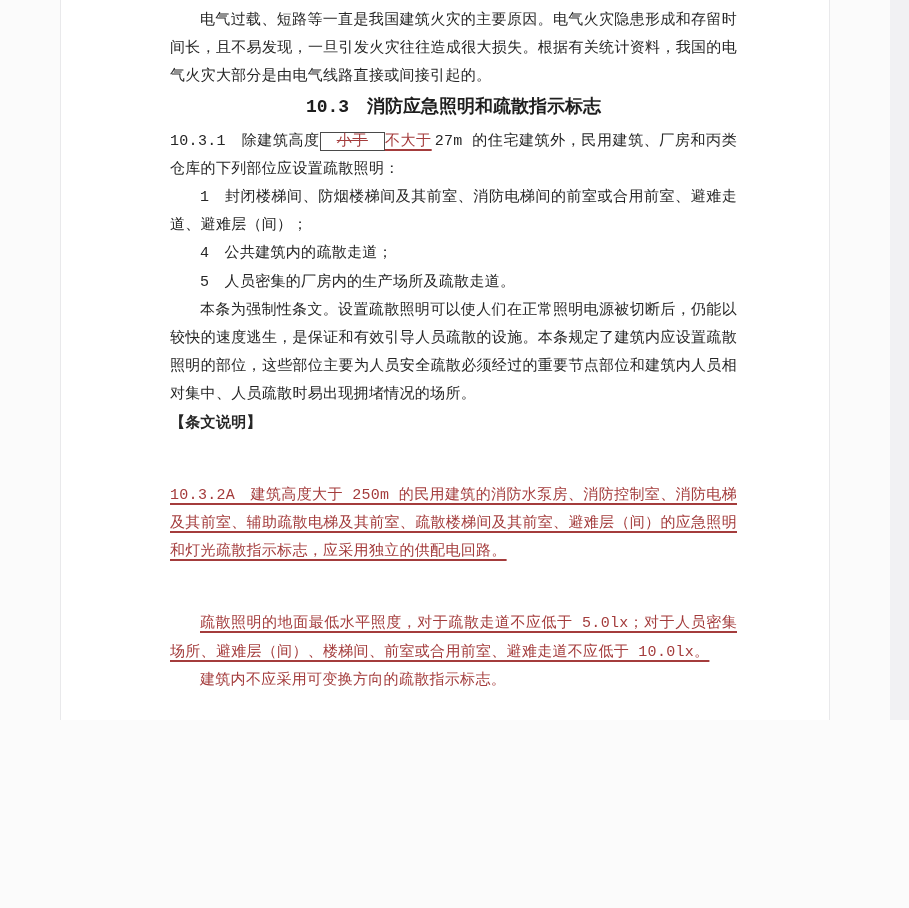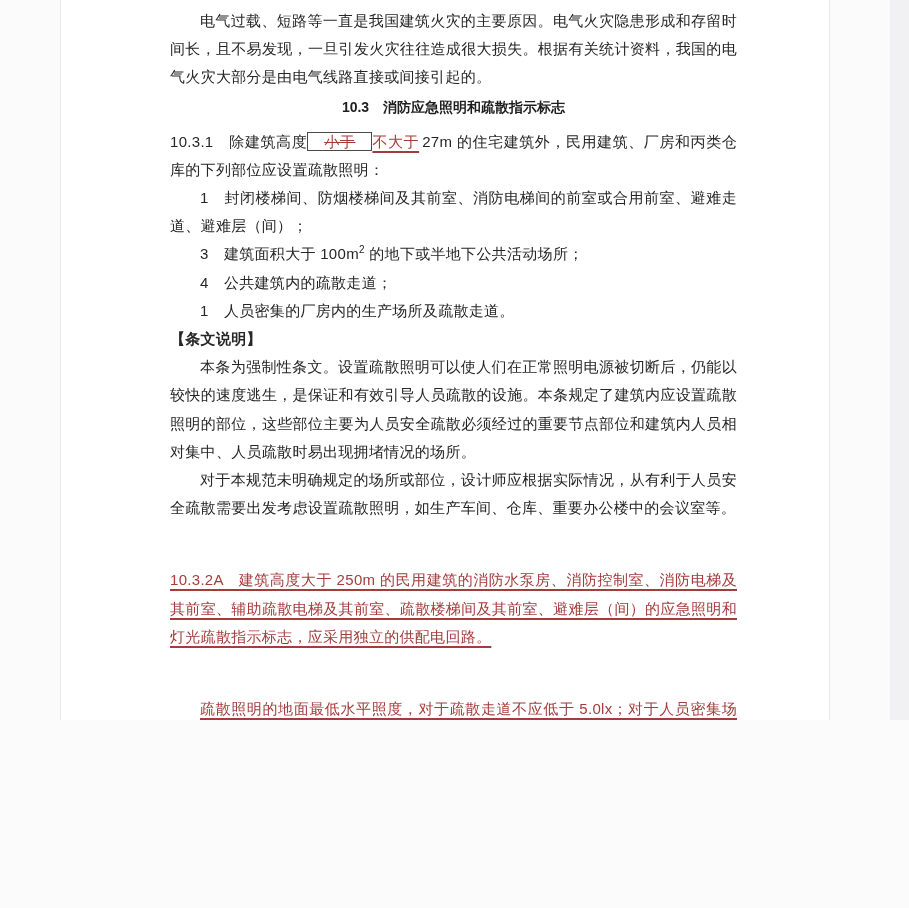--- a/index.html
+++ b/index.html
@@ -9,21 +9,21 @@
     --scrollbar-track:#f1f1f3;
     --page-edge-line:#e9e9eb;
   }
   html,body{margin:0;padding:0;}
   body{background:#fbfbfb;}
   .canvas{
     position:relative;
     width:909px;height:720px;
     overflow:hidden;
     background:#fbfbfb;
-    font-family:Liberation Sans, sans-serif;
+    font-family:Liberation Mono, monospace;
   }
   .page{
     position:absolute;left:60px;top:0;
     width:770px;height:908px;
     box-sizing:border-box;
     background:#ffffff;
     border-left:1px solid var(--page-edge-line);
     border-right:1px solid var(--page-edge-line);
   }
   .content{
@@ -35,21 +35,21 @@
   .body{
     margin:0;
     font-size:15px;
     line-height:28.2px;
     text-align:justify;
     letter-spacing:0.3px;
   }
   .indent{text-indent:2em;}
   .section-heading{
     margin:0 0 6px 0;
-    font-size:14px;
+    font-size:18px;
     line-height:30px;
     font-weight:bold;
     text-align:center;
     color:#1e1e1e;
   }
   .explanation-label{font-weight:bold;}
   .red{color:var(--revision-red);}
   .red-underline{
     text-decoration:underline;
     text-decoration-thickness:1.5px;
@@ -90,28 +90,26 @@
   <div class="page">
     <div class="content">
 
       <p class="body indent">电气过载、短路等一直是我国建筑火灾的主要原因。电气火灾隐患形成和存留时间长，且不易发现，一旦引发火灾往往造成很大损失。根据有关统计资料，我国的电气火灾大部分是由电气线路直接或间接引起的。</p>
 
       <h2 class="section-heading">10.3　消防应急照明和疏散指示标志</h2>
 
       <p class="body"><span>10.3.1　除建筑高度</span><span class="revision-deleted">小于</span><span class="revision-inserted">不大于</span><span>27m 的住宅建筑外，民用建筑、厂房和丙类仓库的下列部位应设置疏散照明：</span></p>
 
       <p class="body indent"><span>1　封闭楼梯间、防烟楼梯间及其前室、消防电梯间的前室或合用前室、避难走道、避难层（间）；</span><sup></sup><span></span></p>
-      <p class="body indent"><span>3　建筑面积大于 100m</span><sup>2</sup><span> 的地下或半地下公共活动场所；</span></p>
       <p class="body indent"><span>4　公共建筑内的疏散走道；</span><sup></sup><span></span></p>
-      <p class="body indent"><span>1　人员密集的厂房内的生产场所及疏散走道。</span><sup></sup><span></span></p>
+      <p class="body indent"><span>5　人员密集的厂房内的生产场所及疏散走道。</span><sup></sup><span></span></p>
+
+      <p class="body indent">本条为强制性条文。设置疏散照明可以使人们在正常照明电源被切断后，仍能以较快的速度逃生，是保证和有效引导人员疏散的设施。本条规定了建筑内应设置疏散照明的部位，这些部位主要为人员安全疏散必须经过的重要节点部位和建筑内人员相对集中、人员疏散时易出现拥堵情况的场所。</p>
 
       <p class="body explanation-label">【条文说明】</p>
-
-      <p class="body indent">本条为强制性条文。设置疏散照明可以使人们在正常照明电源被切断后，仍能以较快的速度逃生，是保证和有效引导人员疏散的设施。本条规定了建筑内应设置疏散照明的部位，这些部位主要为人员安全疏散必须经过的重要节点部位和建筑内人员相对集中、人员疏散时易出现拥堵情况的场所。</p>
-      <p class="body indent">对于本规范未明确规定的场所或部位，设计师应根据实际情况，从有利于人员安全疏散需要出发考虑设置疏散照明，如生产车间、仓库、重要办公楼中的会议室等。</p>
 
       <p class="body red red-underline">10.3.2A　建筑高度大于 250m 的民用建筑的消防水泵房、消防控制室、消防电梯及其前室、辅助疏散电梯及其前室、疏散楼梯间及其前室、避难层（间）的应急照明和灯光疏散指示标志，应采用独立的供配电回路。</p>
       <p class="body red red-underline indent">疏散照明的地面最低水平照度，对于疏散走道不应低于 5.0lx；对于人员密集场所、避难层（间）、楼梯间、前室或合用前室、避难走道不应低于 10.0lx。</p>
       <p class="body red indent">建筑内不应采用可变换方向的疏散指示标志。</p>
 
     </div>
   </div>
 
   <div class="scrollbar-track">
     <div class="scrollbar-handle"></div>

